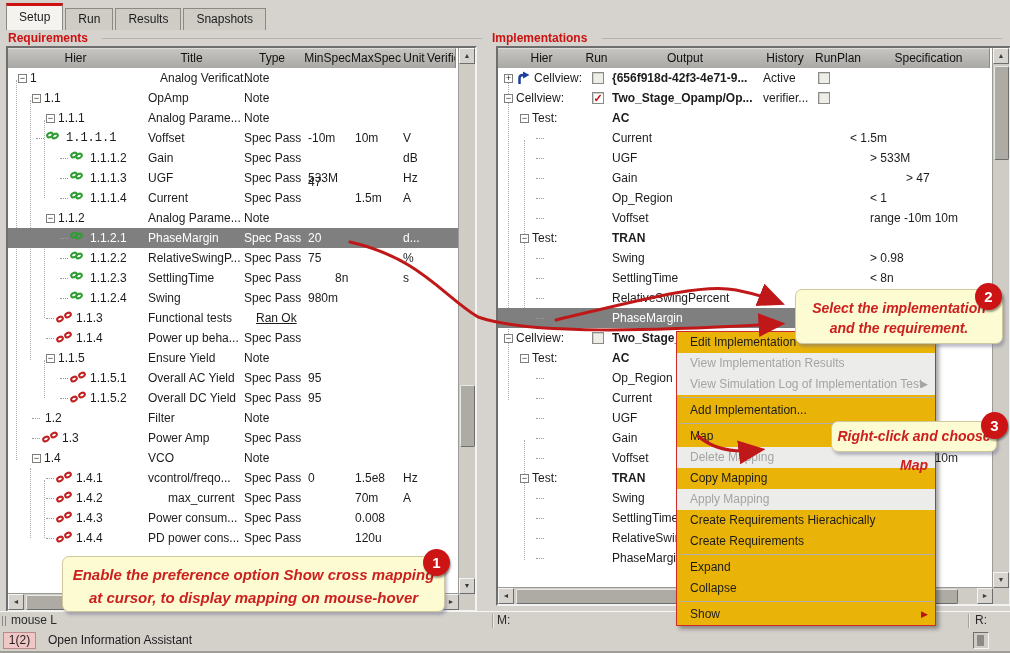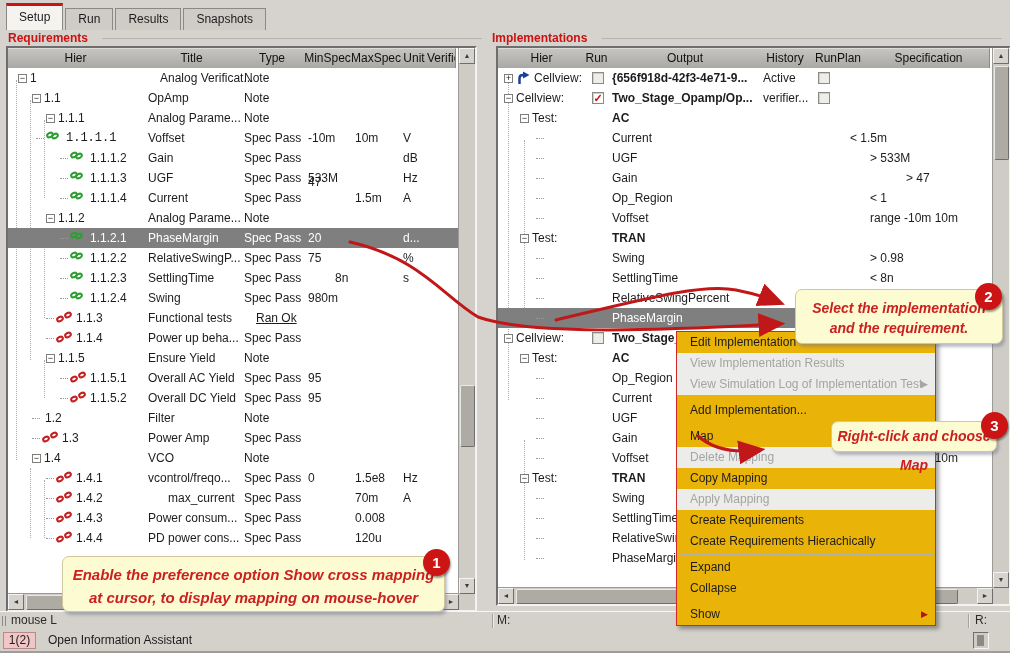--- a/index.html
+++ b/index.html
@@ -580,22 +580,22 @@
     <div class="mitem"><span>Edit Implementation</span></div>
     <div class="mitem dis"><span>View Implementation Results</span></div>
     <div class="mitem dis"><span>View Simulation Log of Implementation Test</span><span class="marrow">▶</span></div>
     <div class="msep"></div>
     <div class="mitem"><span>Add Implementation...</span></div>
     <div class="msep"></div>
     <div class="mitem"><span>Map</span></div>
     <div class="mitem dis"><span>Delete Mapping</span></div>
     <div class="mitem"><span>Copy Mapping</span></div>
     <div class="mitem dis"><span>Apply Mapping</span></div>
+    <div class="mitem"><span>Create Requirements Hierachically</span></div>
     <div class="mitem"><span>Create Requirements</span></div>
-    <div class="mitem"><span>Create Requirements Hierachically</span></div>
     <div class="msep"></div>
     <div class="mitem"><span>Expand</span></div>
     <div class="mitem"><span>Collapse</span></div>
     <div class="msep"></div>
     <div class="mitem"><span>Show</span><span class="marrow red">▶</span></div>
   </div>
 
 <svg class="arrows" width="1010" height="653">
   <defs>
     <marker id="ah" markerWidth="9" markerHeight="8" refX="6.5" refY="4" orient="auto">

